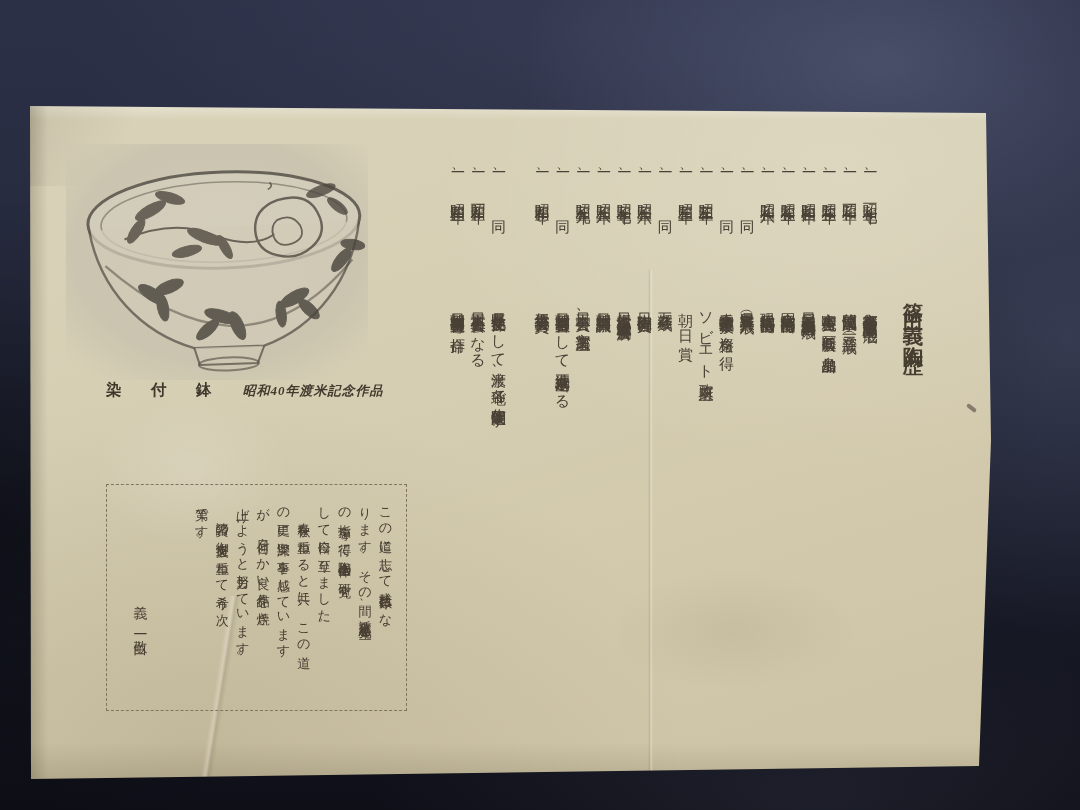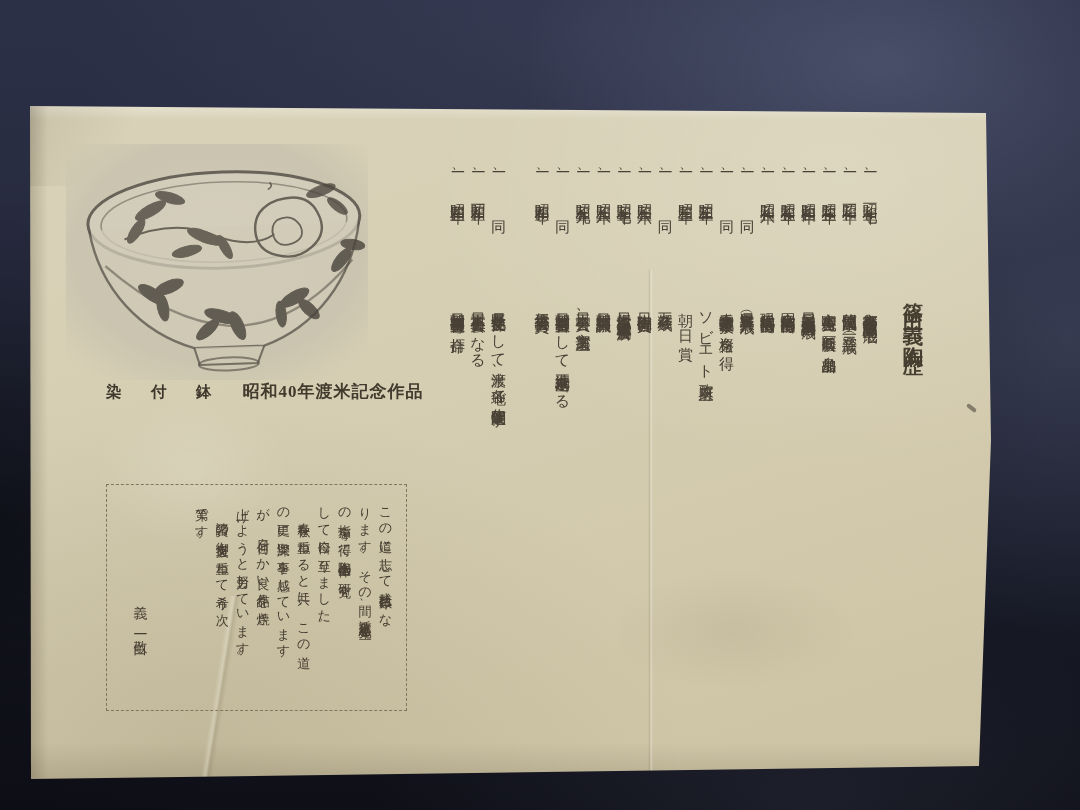--- a/index.html
+++ b/index.html
@@ -56,21 +56,21 @@
   .entry span{position:absolute;left:0;width:100%;writing-mode:vertical-rl;text-orientation:mixed;
     color:#4a4136;}
   .entry .marker{top:-3px;font-size:14px;letter-spacing:0;}
   .entry .era{top:24px;font-size:15px;letter-spacing:1.6px;}
   .entry .body{top:133px;font-size:15px;letter-spacing:0.8px;}
   
   .photo{position:absolute;left:66px;top:144px;width:302px;height:236px;}
   .photo svg{display:block;}
   .caption-row{position:absolute;left:106px;top:380px;width:330px;display:flex;gap:24px;align-items:baseline;}
   .caption-title{font-size:15.5px;font-weight:700;letter-spacing:7px;color:#3e362b;}
-  .caption-note{font-size:17px;font-weight:600;letter-spacing:1px;color:#433a2e;}
+  .caption-note{font-size:13px;font-weight:600;letter-spacing:1px;color:#433a2e;font-style:italic;}
   
   .gbox{position:absolute;left:106px;top:484px;width:301px;height:227px;
     border:1.5px dashed #80765f;box-sizing:border-box;}
   .gtext{position:absolute;top:13px;right:11px;height:202px;
     writing-mode:vertical-rl;text-orientation:mixed;white-space:pre-line;
     font-size:13.2px;line-height:20.4px;letter-spacing:1.3px;color:#473e32;}
   .gsign{position:absolute;left:24px;top:110px;
     writing-mode:vertical-rl;text-orientation:mixed;
     font-size:14px;letter-spacing:1.5px;color:#473e32;}
 </style>

